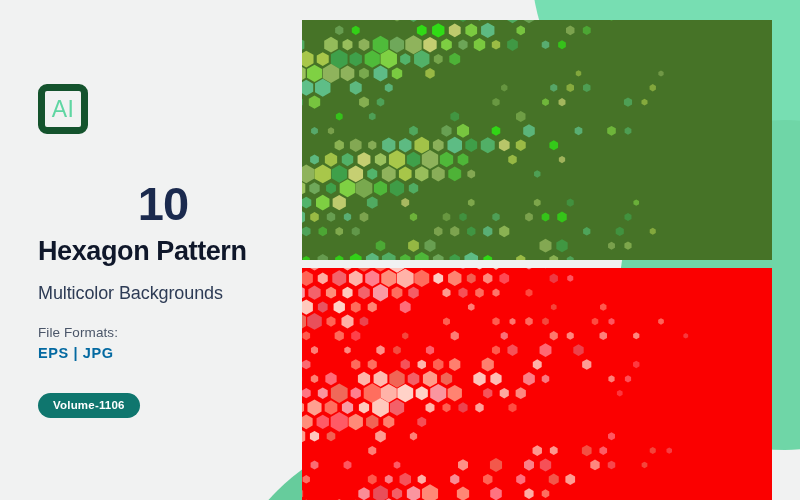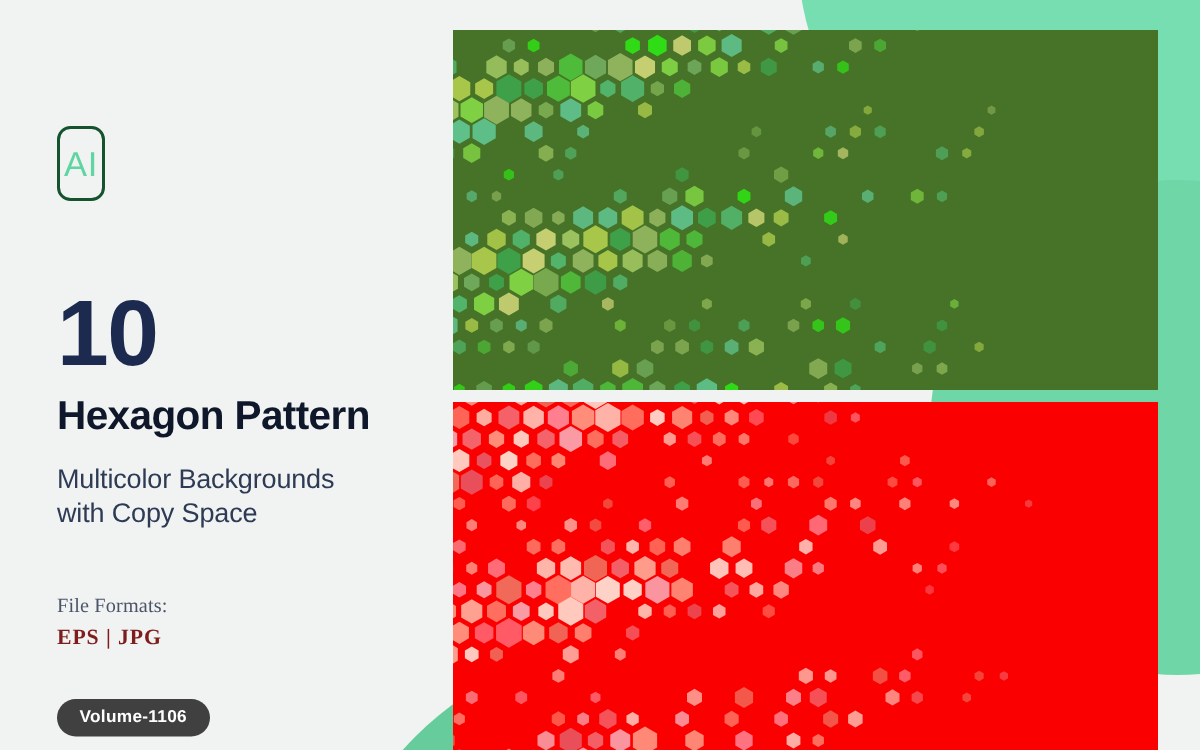--- a/index.html
+++ b/index.html
@@ -40,74 +40,75 @@
   }
 
   
   #info-column {
     position: absolute;
     left: 38px; top: 84px;
     width: 250px;
   }
 
   #ai-badge {
-    width: 32px; height: 50px;
-    border: 2px solid #14532d;
+    width: 50px; height: 50px;
+    border: 7px solid #14532d;
     border-radius: 9px;
     display: flex; align-items: center; justify-content: center;
     color: #5fd6a2;
     font-size: 23px;
     letter-spacing: 0.5px;
     font-weight: 400;
   }
 
   #count-number {
-    margin-top: 60px;
-    font-size: 62px;
+    margin-top: 48px;
+    font-size: 47px;
     line-height: 0.95;
     font-weight: 700;
     color: #1b2a4e;
     letter-spacing: -1px;
+    text-align: center;
   }
 
   #title-main {
     margin-top: 10px;
     font-size: 27px;
     font-weight: 700;
     color: #0f172a;
     letter-spacing: -0.4px;
     line-height: 1.05;
   }
   #title-sub {
     margin-top: 17px;
     font-size: 18px;
     font-weight: 400;
     color: #2d3b55;
     line-height: 1.28;
     letter-spacing: -0.1px;
   }
 
-  #file-formats-block { margin-top: 42px; font-family: Liberation Serif, serif; }
+  #file-formats-block { margin-top: 20px; }
   #file-formats-label {
     font-size: 13.5px;
     color: #4a5568;
     letter-spacing: 0.1px;
   }
   #file-formats-value {
     margin-top: 5px;
     font-size: 14.5px;
     font-weight: 700;
-    color: #7f1d1d;
+    color: #0369a1;
     letter-spacing: 0.6px;
   }
 
   #volume-badge {
     margin-top: 32px;
     display: inline-block;
-    background: #404040;
+    background: #0f766e;
     color: #ffffff;
     font-size: 11.5px;
     font-weight: 700;
     letter-spacing: 0.2px;
     padding: 6px 15px 7px;
     border-radius: 20px;
   }
 
   
   .panel {
@@ -141,21 +142,20 @@
     <div id="ai-badge">
       <span>AI</span>
     </div>
 
     <div id="count-number">10</div>
 
     <div id="title-main">Hexagon Pattern</div>
 
     <div id="title-sub">
       <div>Multicolor Backgrounds</div>
-      <div>with Copy Space</div>
     </div>
 
     <div id="file-formats-block">
       <div id="file-formats-label">File Formats:</div>
       <div id="file-formats-value">EPS  |  JPG</div>
     </div>
 
     <div id="volume-badge">Volume-1106</div>
 
   </div>

